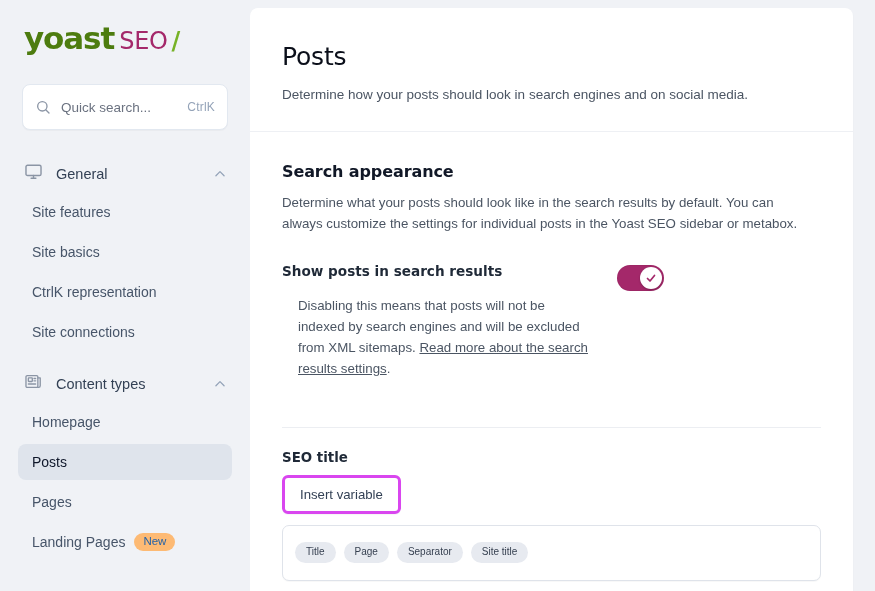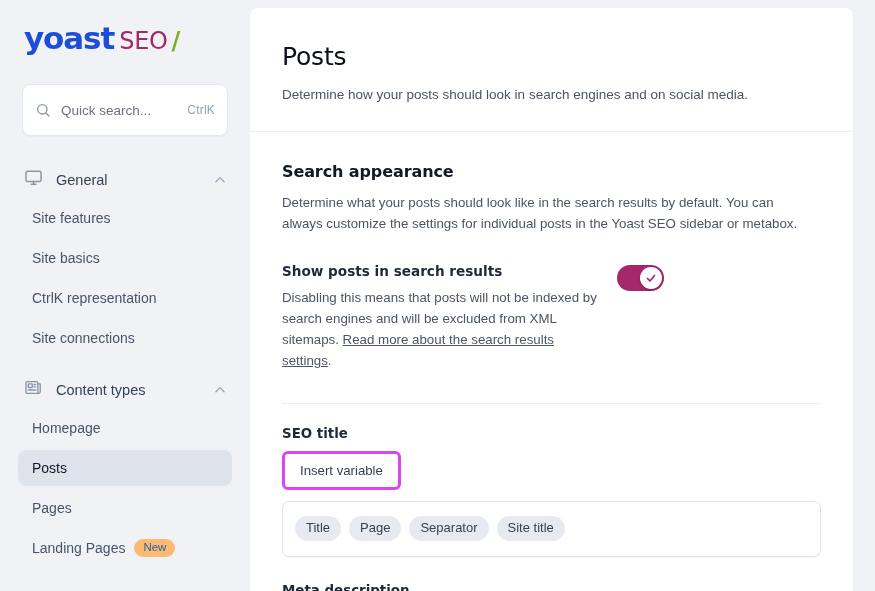--- a/index.html
+++ b/index.html
@@ -38,21 +38,21 @@
   }
   .logo {
     display: flex;
     align-items: baseline;
     user-select: none;
   }
   .logo .brand {
     font-family: "DejaVu Sans", sans-serif;
     font-size: 31px;
     font-weight: bold;
-    color: #1d4ed8;
+    color: #4d7c0f;
     letter-spacing: -1.1px;
     line-height: 1;
   }
   .logo .seo {
     font-family: "DejaVu Sans", sans-serif;
     font-size: 24px;
     font-weight: normal;
     color: #a4286a;
     letter-spacing: -0.3px;
     margin-left: 5px;
@@ -62,21 +62,21 @@
     font-family: "DejaVu Sans", sans-serif;
     font-size: 24px;
     font-weight: bold;
     color: #77b227;
     margin-left: 4px;
     line-height: 1;
   }
 
   .search-box {
     margin: 22px 22px 0 22px;
-    height: 52px;
+    height: 46px;
     background: #ffffff;
     border: 1px solid #e2e8f0;
     border-radius: 8px;
     display: flex;
     align-items: center;
     padding: 0 12px;
     box-sizing: border-box;
     box-shadow: 0 1px 1px rgba(16,24,40,0.03);
   }
   .search-box .mag {
@@ -236,21 +236,21 @@
     font-size: 13.6px;
     color: #1f2937;
     font-weight: bold;
     font-family: "DejaVu Sans", sans-serif;
     margin: 0 0 8px 0;
   }
   .toggle-desc {
     font-size: 13.3px;
     color: #4b5563;
     line-height: 1.58;
-    margin: 0;
+    margin: 16px;
   }
   .toggle-desc a {
     color: #4b5563;
     text-decoration: underline;
   }
   .toggle-ctrl {
     margin-left: 10px;
     padding-top: 2px;
   }
   .switch {
@@ -314,21 +314,21 @@
     display: flex;
     align-items: center;
     gap: 8px;
     background: #fff;
     box-shadow: 0 1px 1px rgba(16,24,40,0.03);
   }
   .chip {
     background: #e7eaf0;
     border-radius: 999px;
     padding: 4px 11px 5px 11px;
-    font-size: 13px;
+    font-size: 10px;
     color: #374151;
     line-height: 1.2;
     cursor: pointer;
   }
   .meta-block {
     margin-top: 26px;
   }
 </style>
 </head>
 <body>

